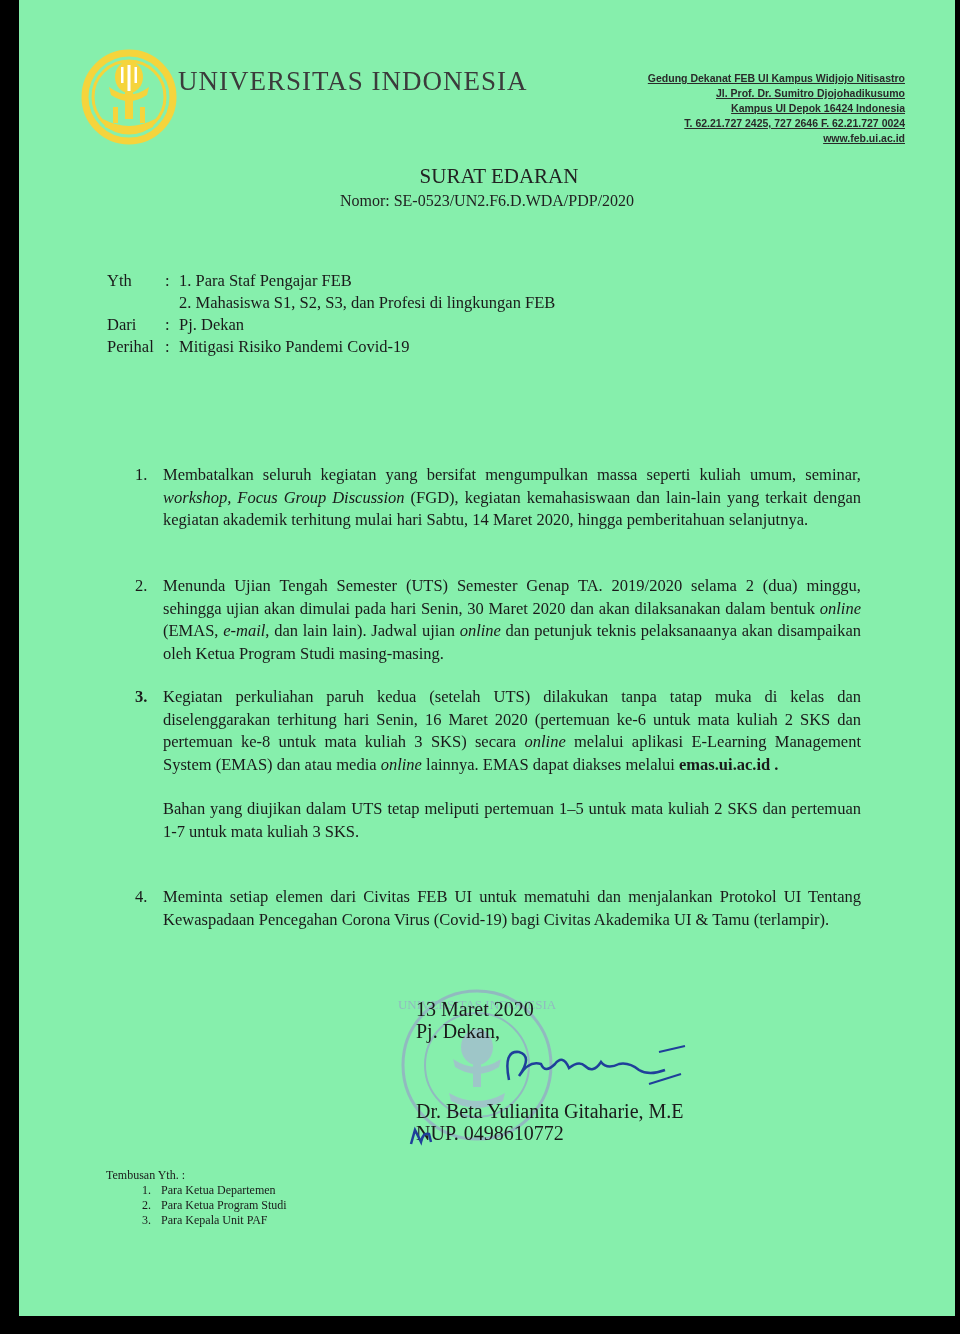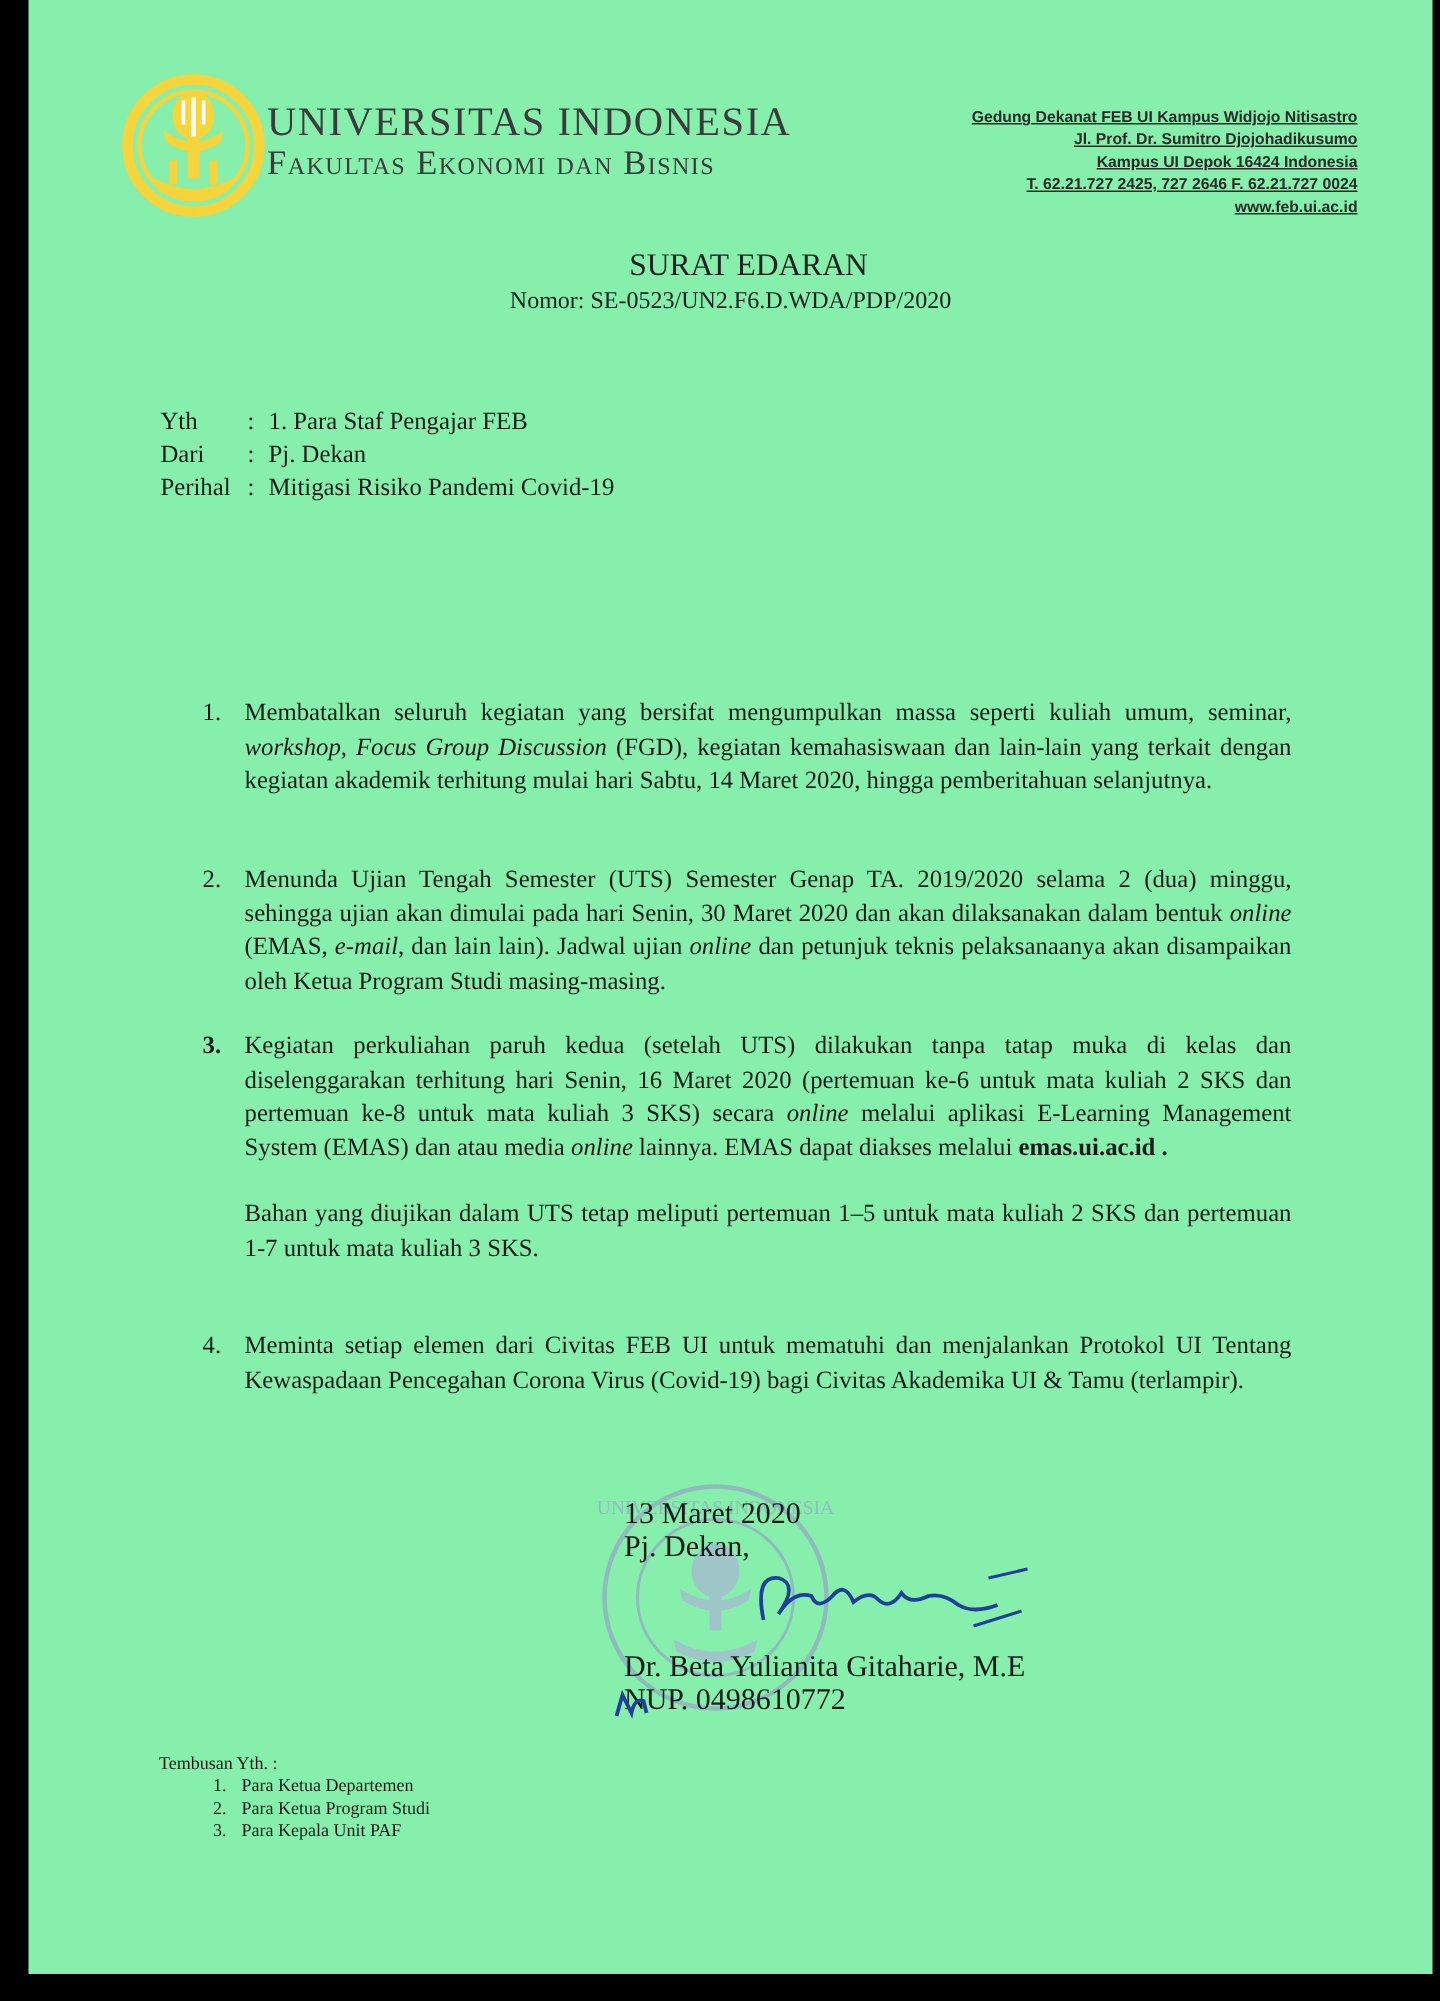--- a/index.html
+++ b/index.html
@@ -57,21 +57,20 @@
       <rect x="61" y="60" width="5" height="16"></rect>
     </g>
     <g fill="#fff">
       <rect x="48.5" y="18" width="3" height="26"></rect>
       <rect x="42" y="20" width="2.5" height="16"></rect>
       <rect x="55.5" y="20" width="2.5" height="16"></rect>
     </g>
   </svg>
 
   <div class="abs uni-name">UNIVERSITAS INDONESIA</div>
-  <div class="abs fac-name">Fakultas Ekonomi dan Bisnis</div>
 
   <div class="abs address">
     <div>Gedung Dekanat FEB UI Kampus Widjojo Nitisastro</div>
     <div>Jl. Prof. Dr. Sumitro Djojohadikusumo</div>
     <div>Kampus UI Depok 16424 Indonesia</div>
     <div>T. 62.21.727 2425, 727 2646  F. 62.21.727 0024</div>
     <div>www.feb.ui.ac.id</div>
   </div>
 
   <div class="abs title">SURAT EDARAN</div>
@@ -79,20 +78,21 @@
 
   <div class="abs meta">
     <div class="meta-row">
       <span class="meta-label">Yth</span>
       <span class="meta-sep">:</span>
       <span>1. Para Staf Pengajar FEB</span>
     </div>
     <div class="meta-row">
       <span class="meta-label"></span>
       <span class="meta-sep"></span>
+      <span>2. Mahasiswa S1, S2, S3, dan Profesi di lingkungan FEB</span>
     </div>
     <div class="meta-row">
       <span class="meta-label">Dari</span>
       <span class="meta-sep">:</span>
       <span>Pj. Dekan</span>
     </div>
     <div class="meta-row">
       <span class="meta-label">Perihal</span>
       <span class="meta-sep">:</span>
       <span>Mitigasi Risiko Pandemi Covid-19</span>

